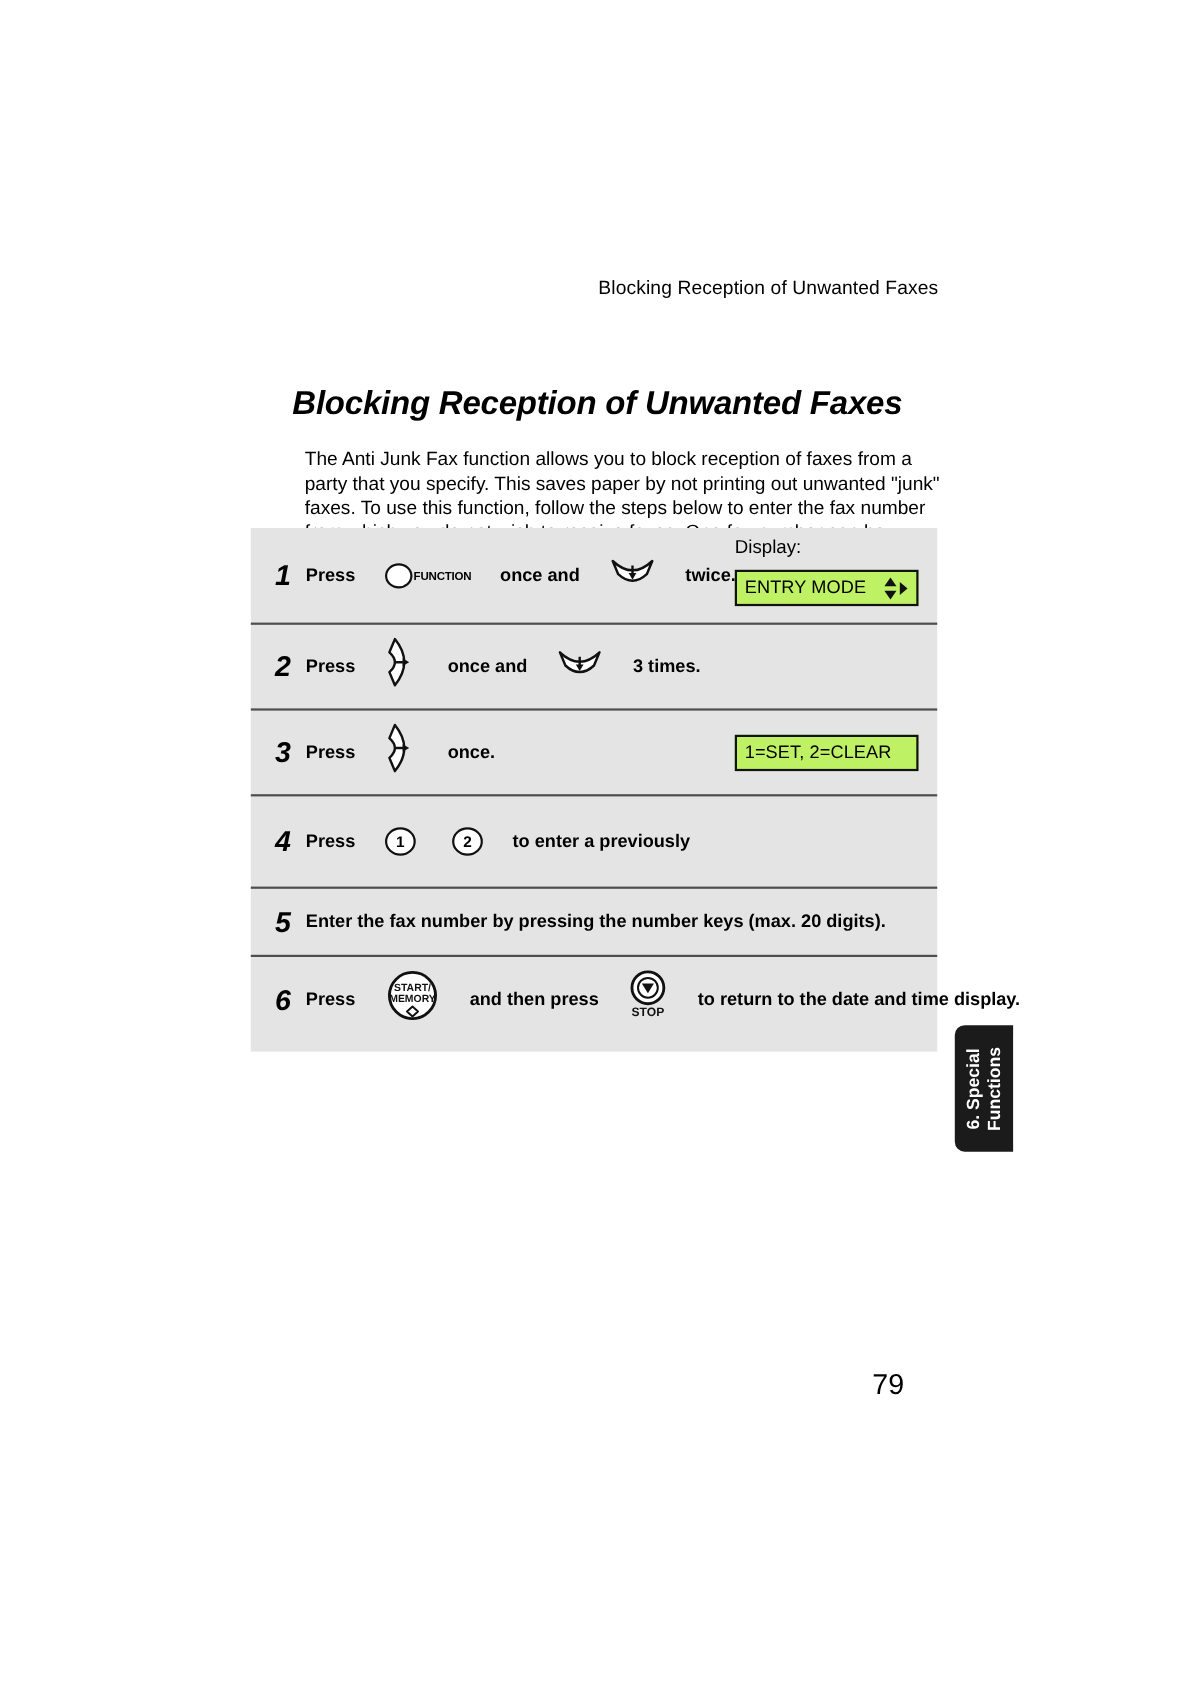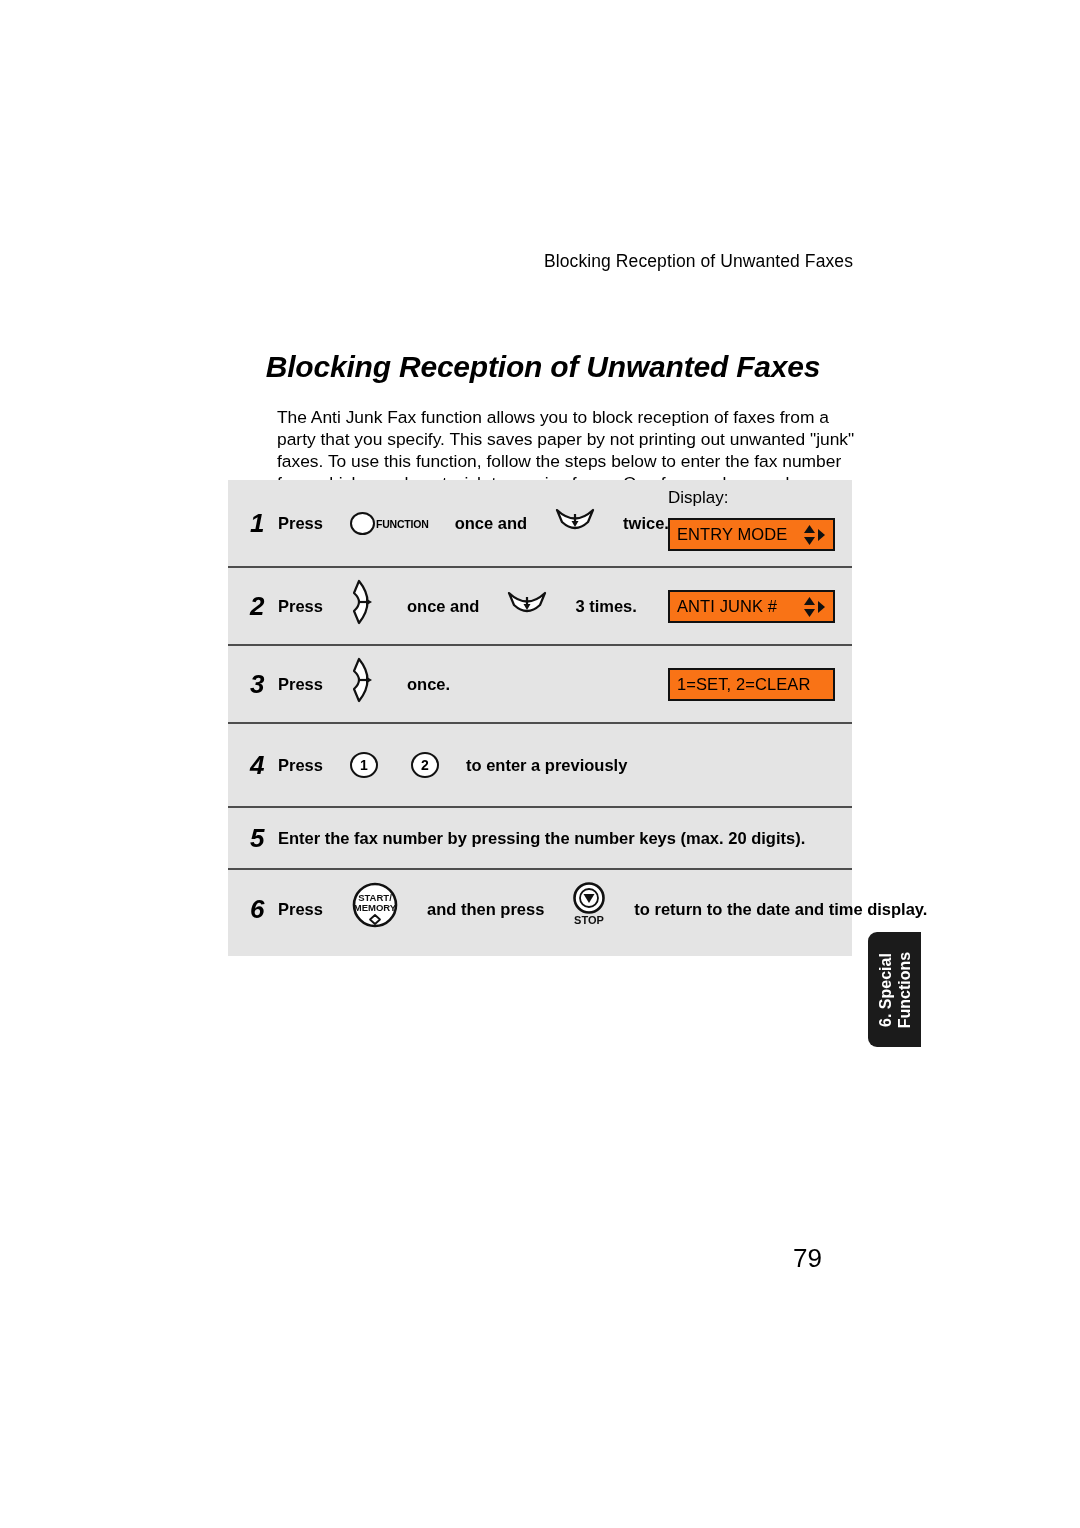--- a/index.html
+++ b/index.html
@@ -183,21 +183,21 @@
     font-size: 17px;
     font-weight: normal;
   }
   .lcd {
     position: absolute;
     left: 0;
     box-sizing: border-box;
     width: 167px;
     height: 33px;
     border: 2.6px solid #111;
-    background: #f97316;
+    background: #bef264;
     display: flex;
     align-items: center;
     padding: 0 7px;
   }
   .lcd-text {
     font-size: 16.5px;
     font-weight: normal;
     letter-spacing: 0.1px;
     white-space: nowrap;
   }
@@ -309,34 +309,20 @@
           <span class="key-arc">
             <svg width="42" height="28" viewBox="0 0 42 28">
               <path d="M3 5 Q21 22 39 5 L34 17 Q21 29 8 17 Z" fill="#ffffff" stroke="#111111" stroke-width="2.2" stroke-linejoin="round"></path>
               <path d="M21 9 L21 18" stroke="#111111" stroke-width="2.2"></path>
               <path d="M17.5 16 L21 22 L24.5 16 Z" fill="#111111"></path>
             </svg>
           </span>
           <span class="t">3 times.</span>
         </span>
       </div>
-      <div class="display-col">
-        <div class="lcd" style="top:22px;">
-          <span class="lcd-text">ANTI JUNK #</span>
-          <span class="lcd-arrows">
-            <svg width="13" height="22" viewBox="0 0 13 22">
-                <path d="M6.5 1 L12 9 L1 9 Z" fill="#111"></path>
-                <path d="M6.5 21 L1 13 L12 13 Z" fill="#111"></path>
-              </svg>
-            <svg width="9" height="14" viewBox="0 0 9 14">
-                <path d="M1 1 L8 7 L1 13 Z" fill="#111"></path>
-              </svg>
-          </span>
-        </div>
-      </div>
     </div>
   </div>
 
   <div class="step row3">
     <div class="step-inner">
       <div class="step-num">3</div>
       <div class="step-body">
         <span class="line">
           <span class="t">Press</span>
           <span class="key-arc">

